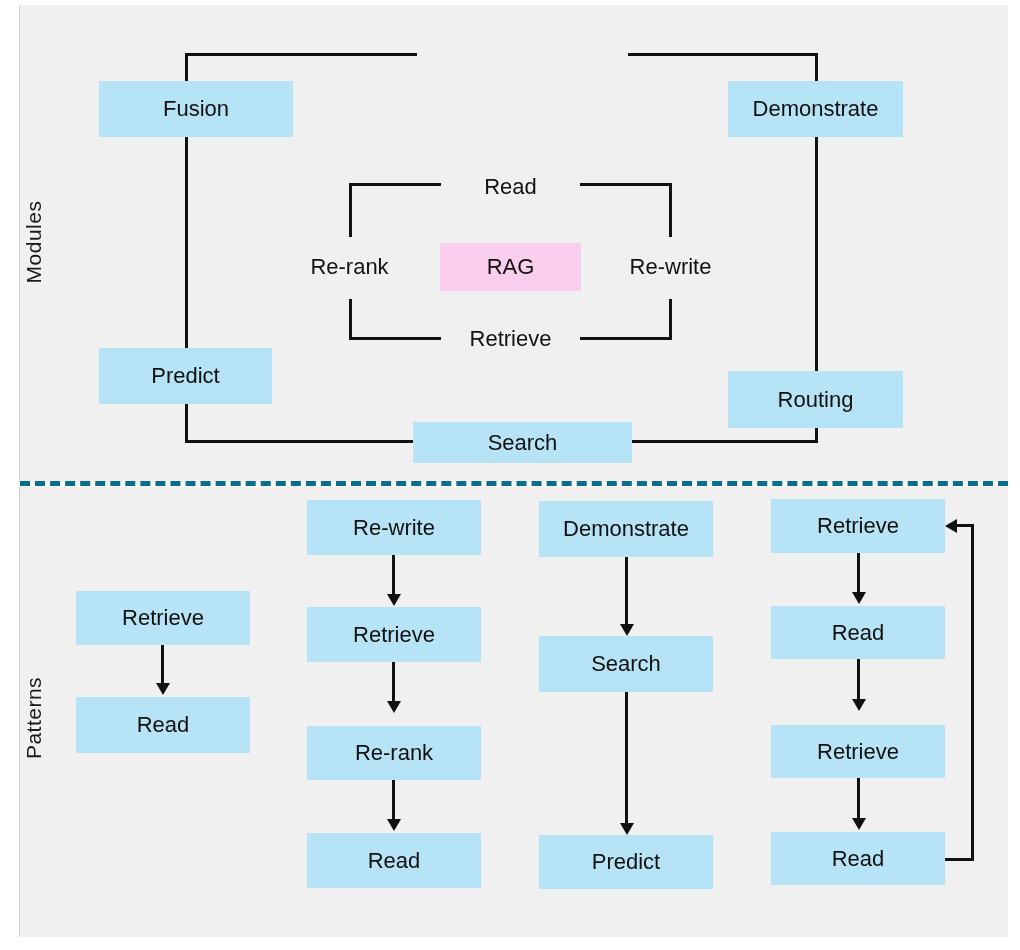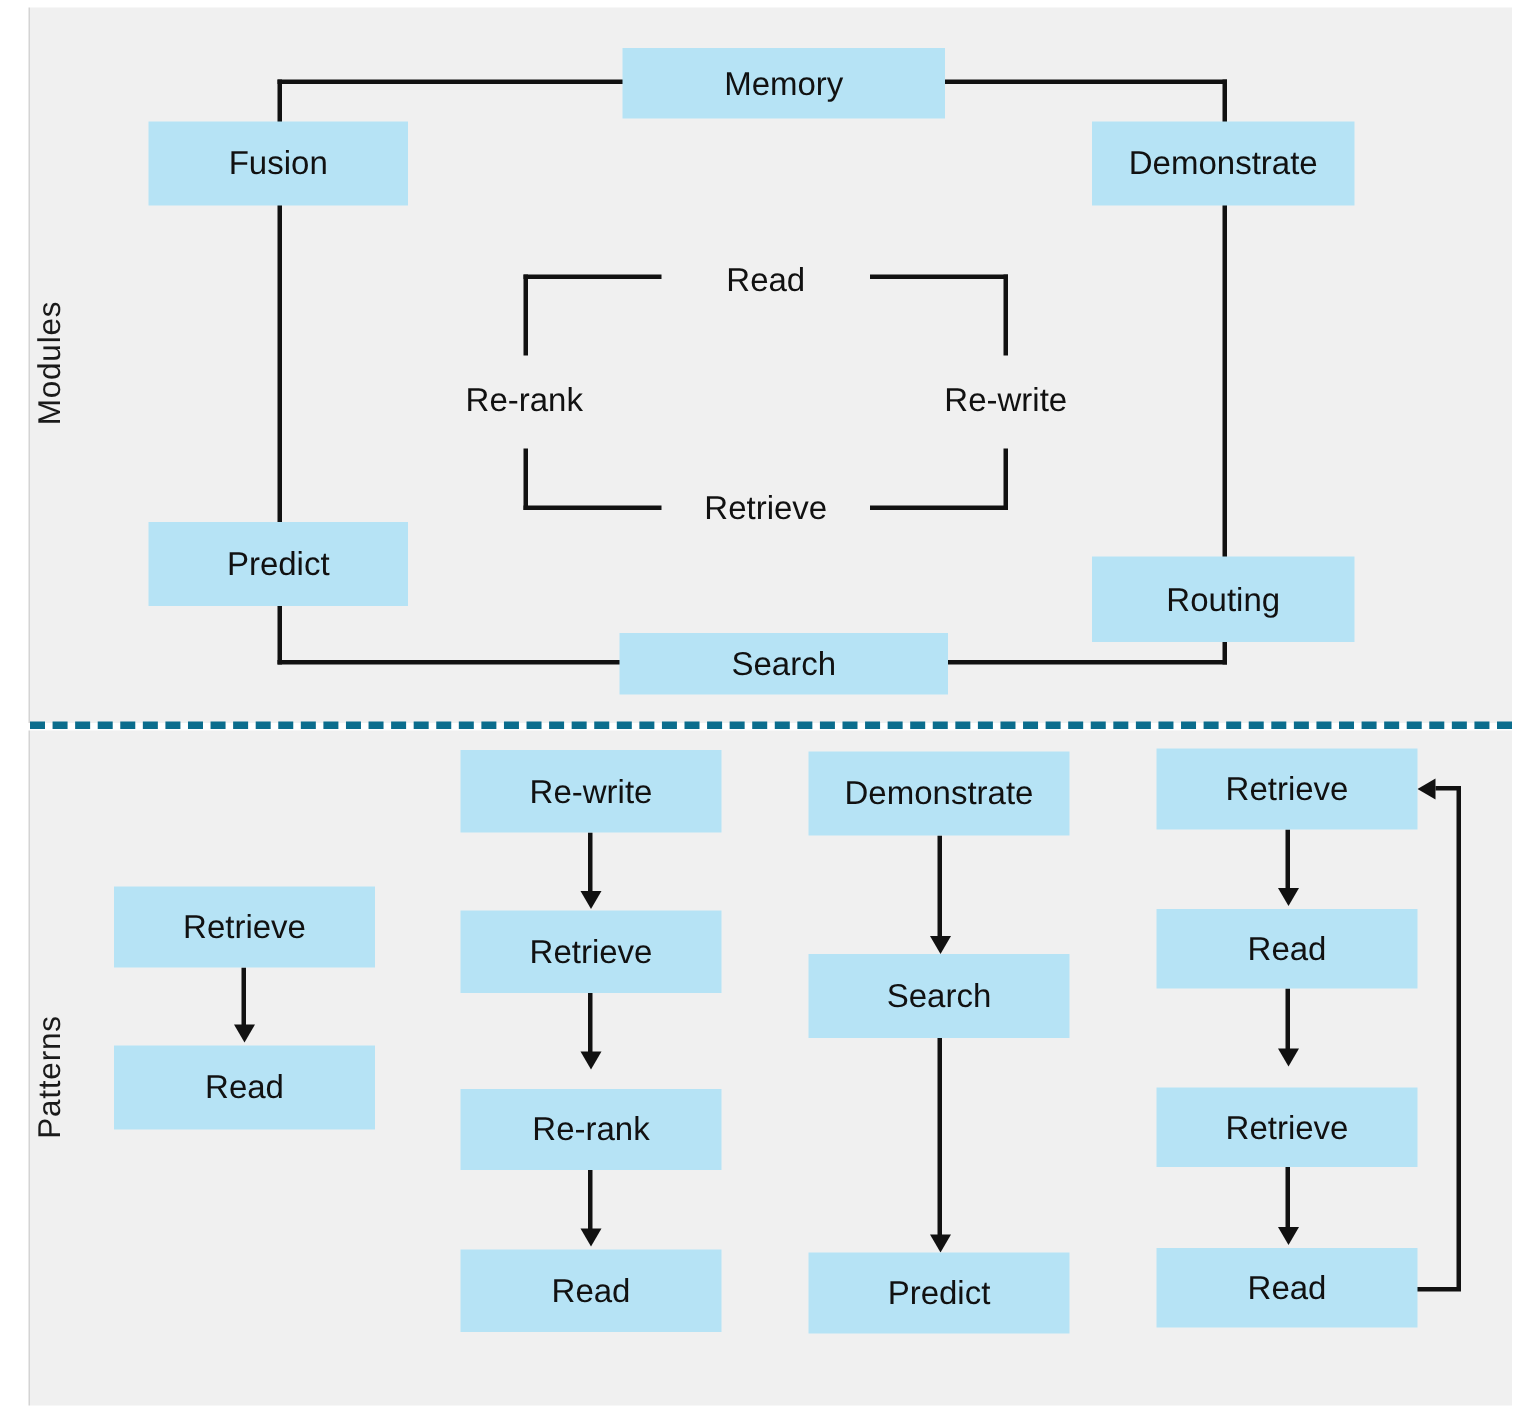--- a/index.html
+++ b/index.html
@@ -156,32 +156,32 @@
   <div class="vline" style="left:669px; top:183px; height:54px;"></div>
 
   <div class="vline" style="left:349px; top:299px; height:41px;"></div>
 
   <div class="hline" style="left:349px; top:337px; width:92px;"></div>
 
   <div class="hline" style="left:580px; top:337px; width:92px;"></div>
 
   <div class="vline" style="left:669px; top:299px; height:41px;"></div>
 
-  <div class="node" style="left:415px; top:32px;  width:215px; height:47px;">Memory</div>
-
-  <div class="node" style="left:99px;  top:81px;  width:173px; height:56px;">Fusion</div>
+
+  <div class="node" style="left:99px;  top:81px;  width:194px; height:56px;">Fusion</div>
 
   <div class="node" style="left:728px; top:81px;  width:175px; height:56px;">Demonstrate</div>
 
   <div class="node" style="left:99px;  top:348px; width:173px; height:56px;">Predict</div>
 
   <div class="node" style="left:728px; top:343px; width:175px; height:57px;margin-top:28px;">Routing</div>
 
   <div class="node" style="left:413px; top:422px; width:219px; height:41px;">Search</div>
 
+  <div class="node accent" style="left:440px; top:243px; width:141px; height:48px;">RAG</div>
 
   <div class="ring-label" style="left:441px; top:176px; width:139px;">Read</div>
   <div class="ring-label" style="left:280px; top:256px; width:139px;">Re-rank</div>
   <div class="ring-label" style="left:601px; top:256px; width:139px;">Re-write</div>
   <div class="ring-label" style="left:441px; top:328px; width:139px;">Retrieve</div>
 
   <div class="node" style="left:76px; top:591px; width:174px; height:54px;">Retrieve</div>
   <div class="vline" style="left:161px; top:645px; height:39px;"></div>
   <div class="arrow-down" style="left:156px; top:683px;"></div>
   <div class="node" style="left:76px; top:697px; width:174px; height:56px;">Read</div>

